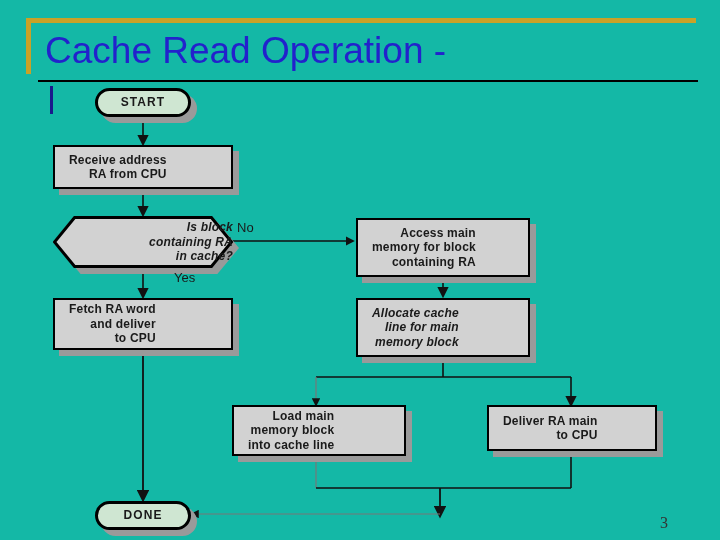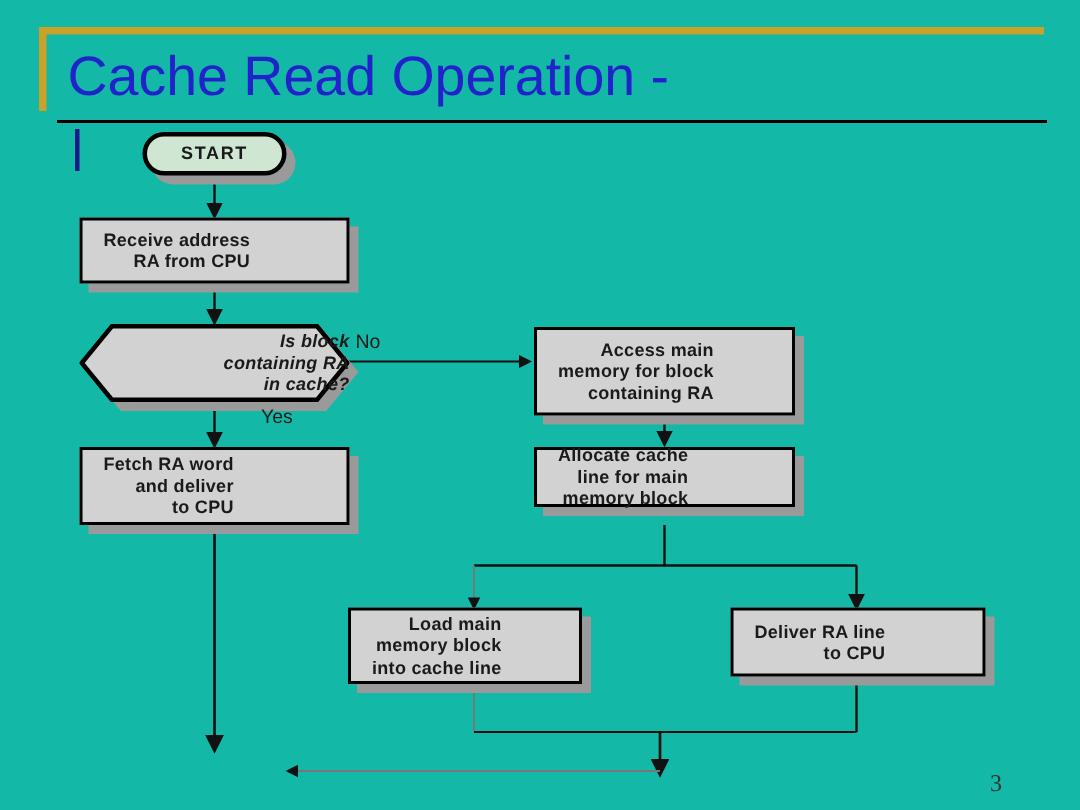--- a/index.html
+++ b/index.html
@@ -271,46 +271,52 @@
 
     <div class="node process" style="left:53px; top:298px; width:180px; height:52px;border-radius:15px;">
       <div class="shadow"></div>
       <div class="face">
         <span class="label">Fetch RA word
 and deliver
 to CPU</span>
       </div>
     </div>
 
-    <div class="node process" style="left:356px; top:298px; width:174px; height:40px;">
+    <div class="node process" style="left:356px; top:298px; width:174px; height:59px;font-style:italic;">
       <div class="shadow"></div>
       <div class="face">
         <span class="label">Allocate cache
 line for main
 memory block</span>
       </div>
     </div>
 
-    <div class="node process" style="left:232px; top:405px; width:156px; height:51px;">
+    <div class="node process" style="left:232px; top:405px; width:174px; height:51px;">
       <div class="shadow"></div>
       <div class="face">
         <span class="label">Load main
 memory block
 into cache line</span>
       </div>
     </div>
 
     <div class="node process" style="left:487px; top:405px; width:170px; height:46px;">
       <div class="shadow"></div>
       <div class="face">
-        <span class="label">Deliver RA line
+        <span class="label">Deliver RA main
 to CPU</span>
       </div>
     </div>
 
+    <div class="node term" style="left:95px; top:501px; width:96px; height:29px;">
+      <div class="shadow"></div>
+      <div class="face">
+        <span class="label">DONE</span>
+      </div>
+    </div>
 
     <span class="edge-label" style="left:237px; top:220px;">No</span>
     <span class="edge-label" style="left:152px; top:270px;margin-left:22px;">Yes</span>
 
   </div>
 
   <div id="page-number">3</div>
 
 </div>
 

